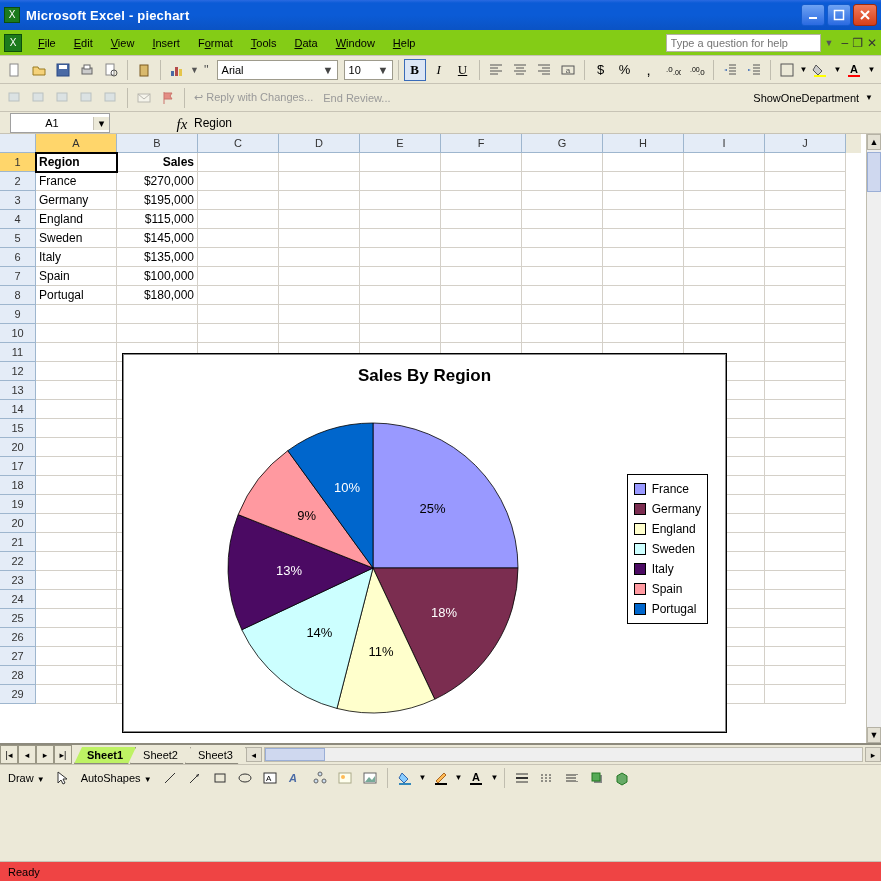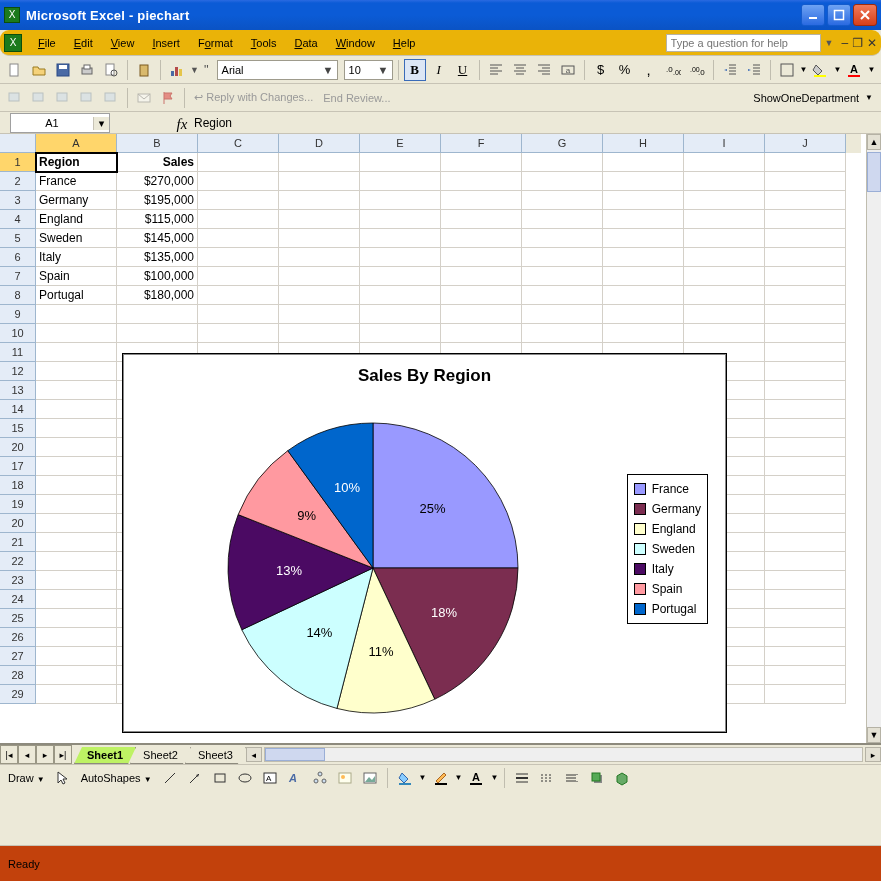--- a/index.html
+++ b/index.html
@@ -39,23 +39,23 @@
     border-radius: 3px;
     display:flex; align-items:center; justify-content:center;
     font-weight:bold; color:#fff; font-family:Arial;
   }
   .winbtn.min, .winbtn.max { background: linear-gradient(#6fa3f3,#2a6ae1); border:1px solid #145bcc;}
   .winbtn.close { background: linear-gradient(#f07a5a,#d53f1a); border:1px solid #9e2a0c;}
   .winbtn svg { width:12px; height:12px; }
   
   .menubar {
     height: 26px;
-    background: #eab308;
+    background: #84cc16;
     border-bottom: 1px solid #c7c3b5;
-    display:flex; align-items:center; padding:0 4px; gap:2px;border-radius:9px;
+    display:flex; align-items:center; padding:0 4px; gap:2px;
   }
   .menubar .app-icon-sm{
     width:18px;height:18px;background:#1c7a1c;border:1px solid #0c4e0c;margin-right:6px;position:relative;
   }
   .menubar .app-icon-sm::after{content:"X";position:absolute;inset:0;text-align:center;font-size:10px;line-height:16px;color:#fff;}
   .menuitem { padding:4px 8px; cursor:default; }
   .menuitem u { text-decoration: underline; }
   .help-box {
     margin-left:auto; display:flex; align-items:center; gap:4px;
   }
@@ -179,21 +179,21 @@
   .hscroll .thumb{position:absolute;left:0;top:0;width:60px;height:100%;background:#cfd8ef;border:1px solid #9aaed6;}
   .hscroll .arrow{width:16px;height:15px;background:#e4e1d4;border:1px solid #b5b2a5;display:flex;align-items:center;justify-content:center;font-size:9px;}
   
   .drawbar{
     height:26px;background:#ece9d8;border-top:1px solid #c7c3b5;
     display:flex;align-items:center;padding:0 4px;gap:3px;
   }
   .drawbar .menuitem{padding:2px 4px;}
   
   .statusbar{
-    height:36px;background:#c2410c;border-top:1px solid #c7c3b5;
+    height:20px;background:#ef4444;border-top:1px solid #c7c3b5;
     display:flex;align-items:center;padding:0 8px;font-size:11px;
     position:absolute;bottom:0;left:0;right:0;
   }
 </style>
 </head>
 <body>
 
 <div class="titlebar">
   <div class="app-icon"></div>
   <div class="title">Microsoft Excel - piechart</div>

